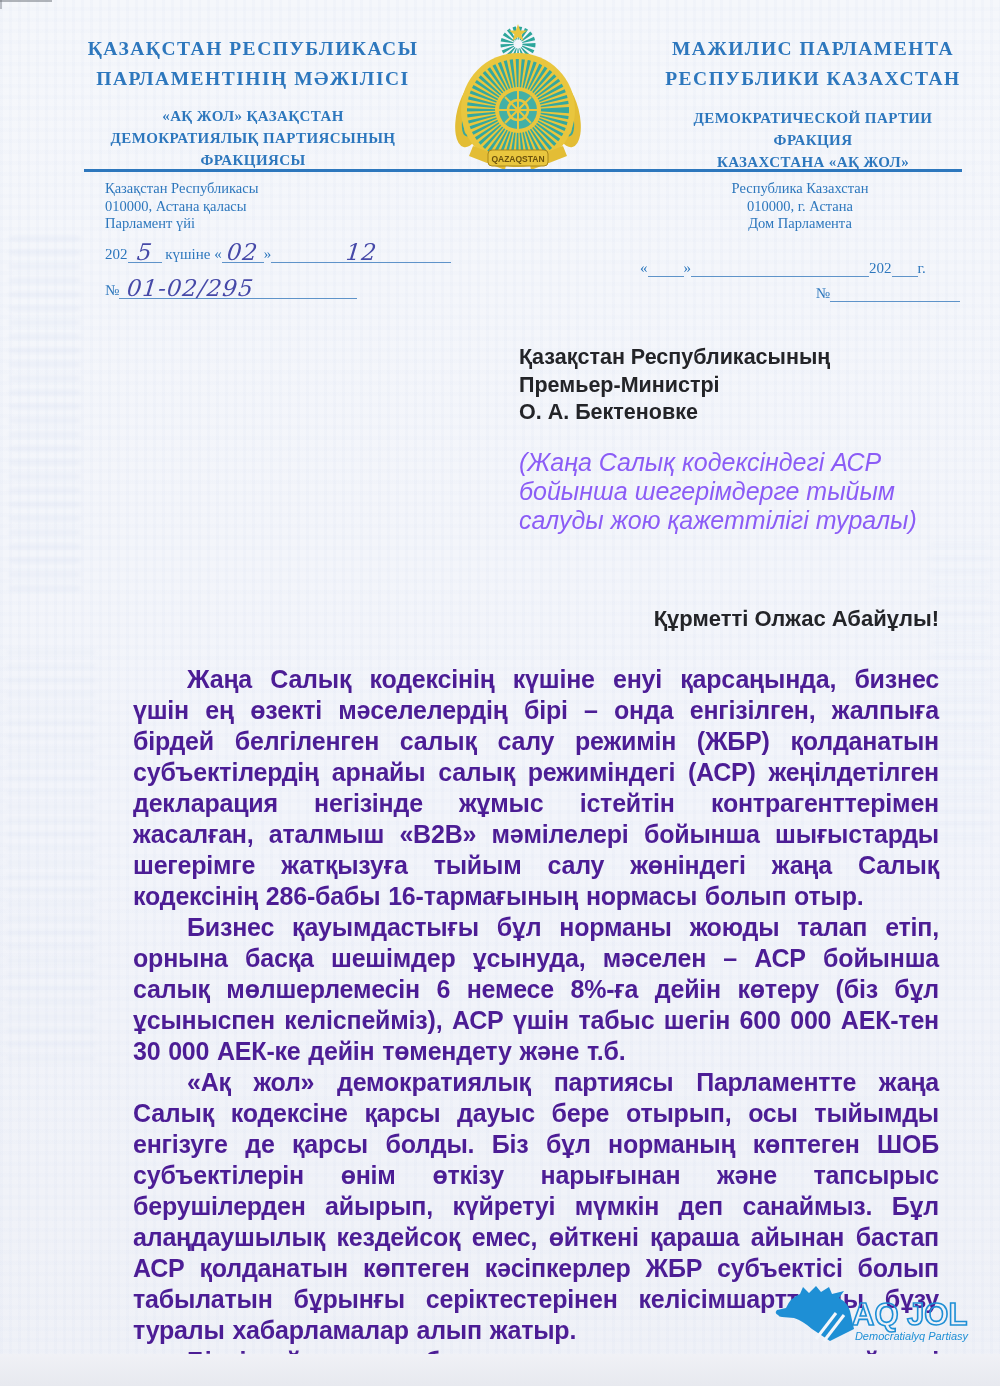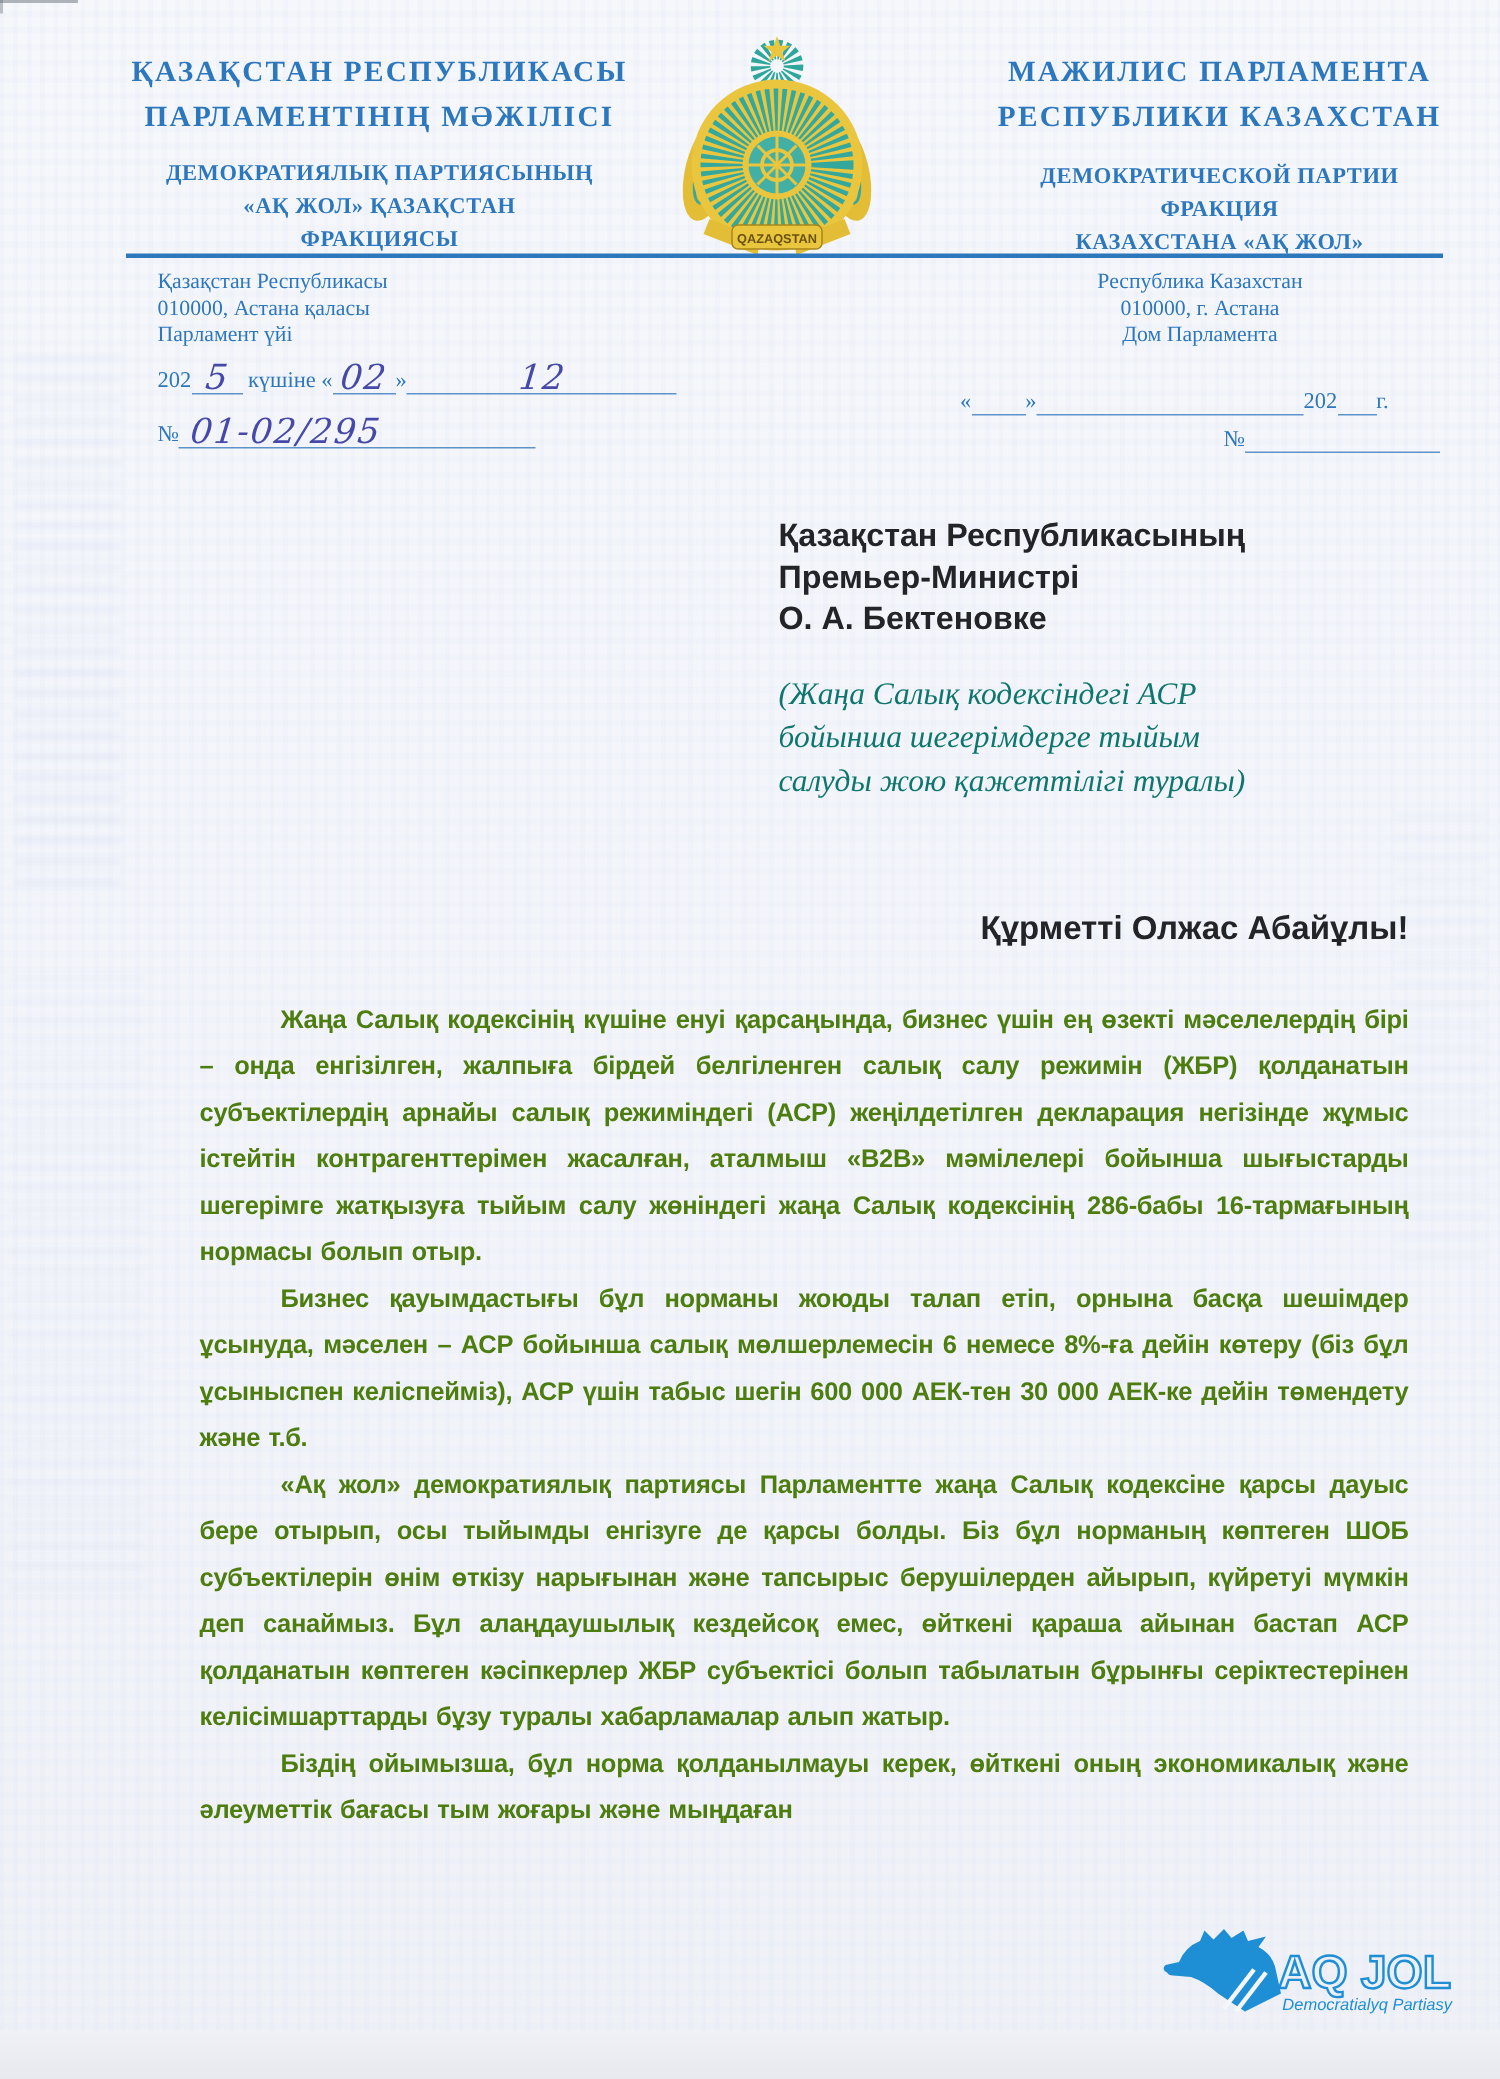--- a/index.html
+++ b/index.html
@@ -45,27 +45,27 @@
   .req-num-right{top:284px;left:640px;width:320px;text-align:right;}
   .blank{display:inline-block;border-bottom:1.5px solid #5e93c9;height:17px;
     vertical-align:bottom;text-align:center;}
   .hw{font-family:"DejaVu Serif",serif;font-style:italic;color:#4649a8;
     font-size:23px;line-height:18px;letter-spacing:1px;transform:skewX(-6deg);
     display:inline-block;position:relative;top:-2px;}
   
   .addressee{position:absolute;top:344px;left:519px;font-weight:bold;
     font-size:21.5px;line-height:27.5px;color:#232428;}
   .subject{position:absolute;top:448px;left:519px;font-style:italic;
-    font-size:21px;line-height:29px;color:#0f766e;font-weight:500;font-family:Liberation Serif, serif;}
+    font-size:25px;line-height:29px;color:#8b5cf6;font-weight:500;}
   
   .letter{position:absolute;top:606px;left:133px;width:806px;}
   .salutation{text-align:right;font-weight:bold;font-size:22px;color:#232428;
     margin:0 0 32px 0;}
   .letter p{margin:0;text-align:justify;text-indent:54px;
-    font-size:17px;line-height:31px;font-weight:600;color:#4d7c0f;
+    font-size:25px;line-height:31px;font-weight:600;color:#4c1d95;
     letter-spacing:-0.2px;word-spacing:1px;}
   
   .logo{position:absolute;top:1283px;left:770px;width:200px;height:66px;}
   .logo svg{display:block;}
   .logo-word{font-family:"Liberation Sans",sans-serif;font-weight:bold;}
   .logo-tag{font-family:"Liberation Sans",sans-serif;font-style:italic;}
 </style>
 </head>
 <body>
 
@@ -74,22 +74,22 @@
 <div class="corner-mark-left"></div>
 <div class="bleed" style="left:10px;top:230px;width:70px;height:360px;"></div>
 <div class="bleed" style="left:6px;top:640px;width:90px;height:420px;opacity:.22;"></div>
 <div class="bleed" style="left:930px;top:540px;width:60px;height:300px;opacity:.18;"></div>
 
 <div class="header">
   <div class="org-left">
     <div class="org-main">ҚАЗАҚСТАН  РЕСПУБЛИКАСЫ</div>
     <div class="org-main">ПАРЛАМЕНТІНІҢ  МӘЖІЛІСІ</div>
     <div class="org-sub">
+      <div>«АҚ ЖОЛ» ҚАЗАҚСТАН</div>
       <div>ДЕМОКРАТИЯЛЫҚ ПАРТИЯСЫНЫҢ</div>
-      <div>«АҚ ЖОЛ» ҚАЗАҚСТАН</div>
       <div>ФРАКЦИЯСЫ</div>
     </div>
   </div>
 
   <div class="emblem">
     <svg viewBox="0 0 126 154" width="126" height="154">
       <circle cx="63" cy="24" r="11" fill="none" stroke="#2da69b" stroke-width="13" stroke-dasharray="2.2 1.8"></circle>
       <polygon points="63,4 65.2,10.5 72,10.5 66.5,14.6 68.6,21 63,17 57.4,21 59.5,14.6 54,10.5 60.8,10.5" fill="#e9c63e"></polygon>
       <ellipse cx="17" cy="93" rx="15" ry="35" fill="#e3bd35" transform="rotate(14 17 93)"></ellipse>
       <ellipse cx="109" cy="93" rx="15" ry="35" fill="#e3bd35" transform="rotate(-14 109 93)"></ellipse>

